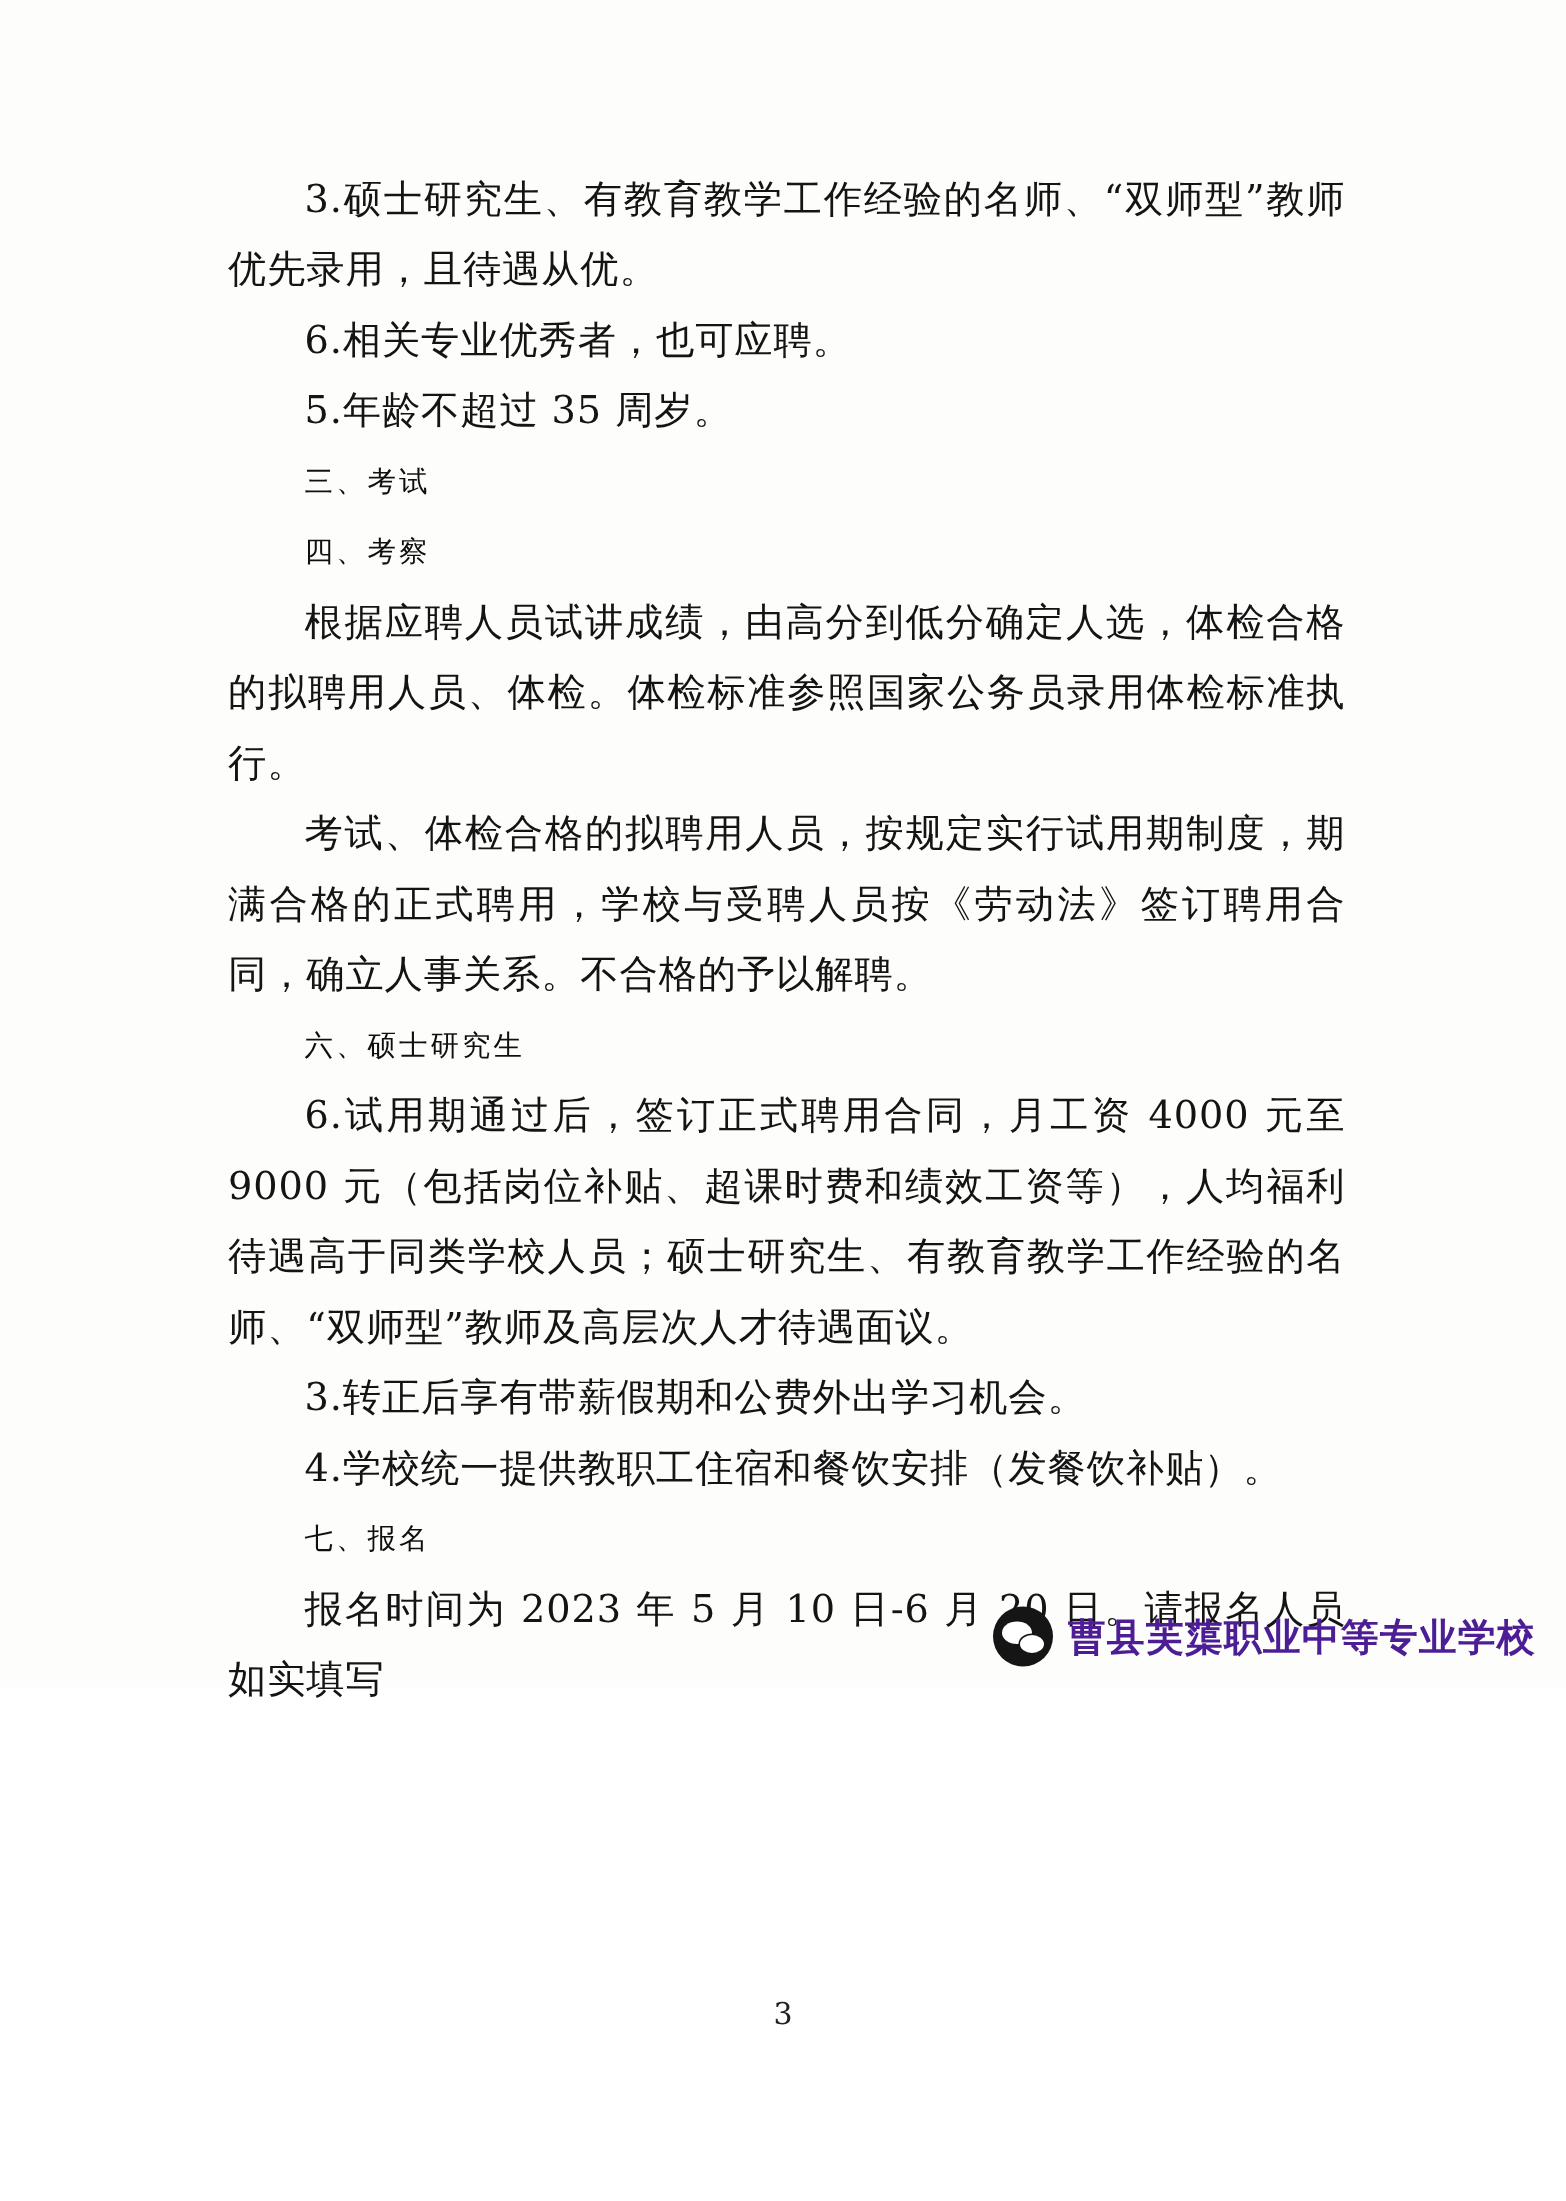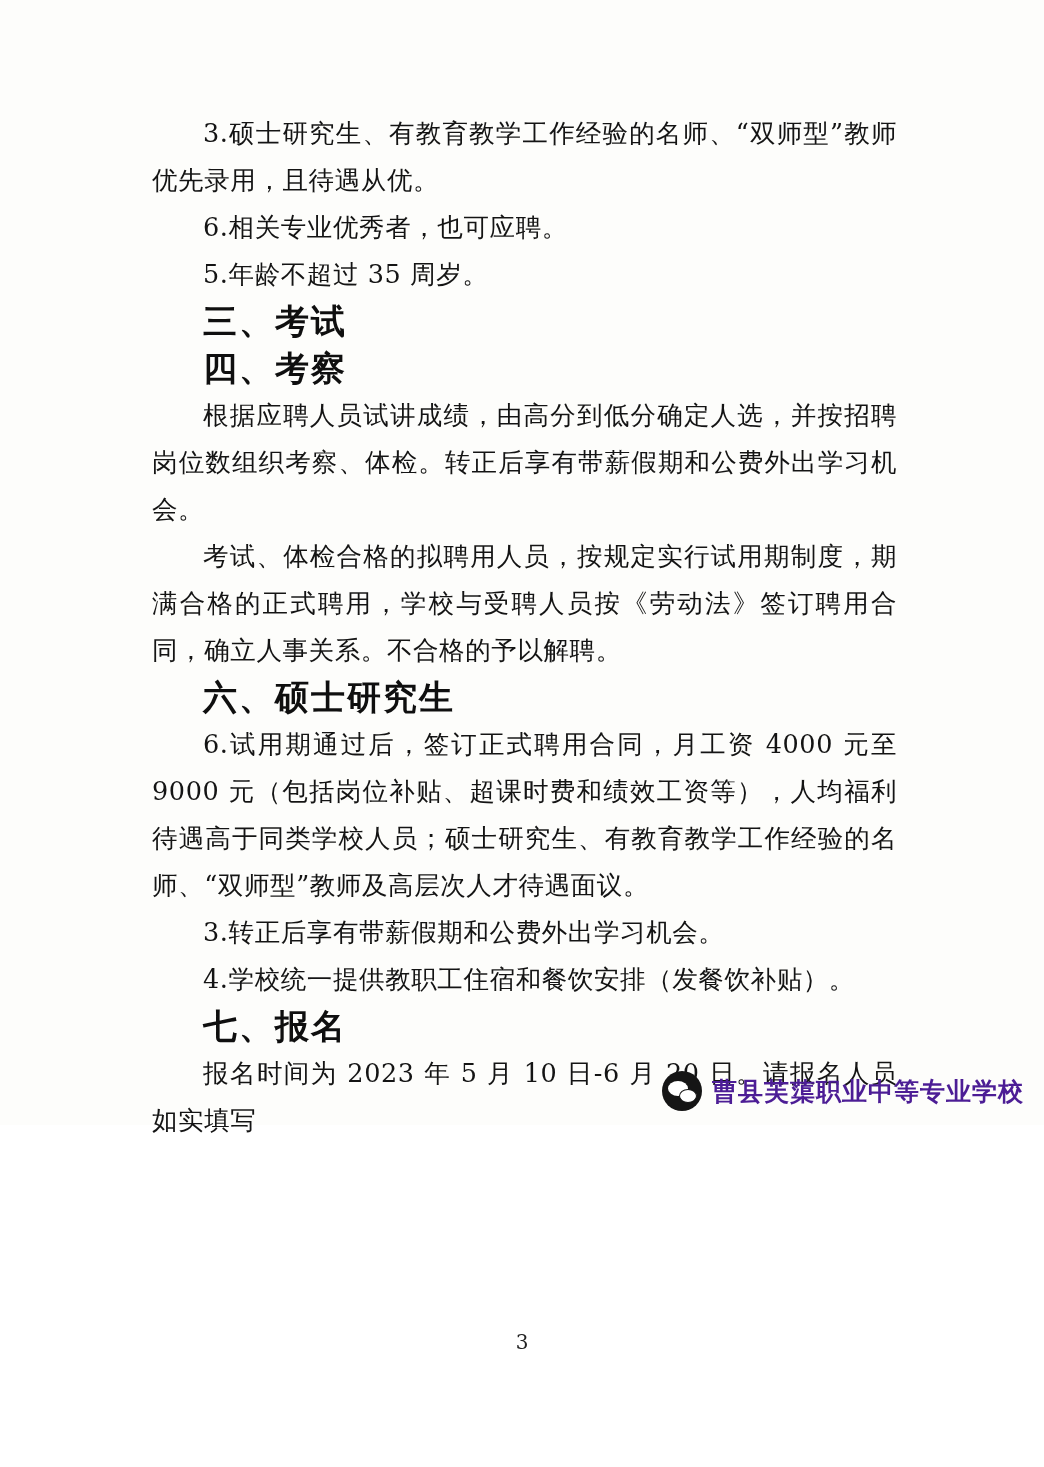--- a/index.html
+++ b/index.html
@@ -36,23 +36,23 @@
     letter-spacing: 0.6px;
     text-align: justify;
     text-justify: inter-character;
     color: #141414;
   }
   p.indent {
     text-indent: 51px;
   }
   h2 {
     margin: 0;
-    font-size: 34px;
+    font-size: 19px;
     line-height: 47px;
-    font-weight: bold;
+    font-weight: normal;
     text-indent: 51px;
     letter-spacing: 2px;
     font-family: "DejaVu Sans", "Liberation Sans", sans-serif;
     color: #0f0f0f;
   }
   .page-number {
     position: absolute;
     left: 0;
     top: 1330px;
     width: 1044px;
@@ -109,21 +109,21 @@
 <body>
 
 <div class="page">
 
   <div class="content">
     <p class="indent">3.硕士研究生、有教育教学工作经验的名师、“双师型”教师优先录用，且待遇从优。</p>
     <p class="indent">6.相关专业优秀者，也可应聘。</p>
     <p class="indent">5.年龄不超过 35 周岁。</p>
     <h2>三、考试</h2>
     <h2>四、考察</h2>
-    <p class="indent">根据应聘人员试讲成绩，由高分到低分确定人选，并按招聘岗位数组织考察、体检。转正后享有带薪假期和公费外出学习机会。</p>
+    <p class="indent">根据应聘人员试讲成绩，由高分到低分确定人选，体检合格的拟聘用人员、体检。体检标准参照国家公务员录用体检标准执行。</p>
     <p class="indent">考试、体检合格的拟聘用人员，按规定实行试用期制度，期满合格的正式聘用，学校与受聘人员按《劳动法》签订聘用合同，确立人事关系。不合格的予以解聘。</p>
     <h2>六、硕士研究生</h2>
     <p class="indent">6.试用期通过后，签订正式聘用合同，月工资 4000 元至 9000 元（包括岗位补贴、超课时费和绩效工资等），人均福利待遇高于同类学校人员；硕士研究生、有教育教学工作经验的名师、“双师型”教师及高层次人才待遇面议。</p>
     <p class="indent">3.转正后享有带薪假期和公费外出学习机会。</p>
     <p class="indent">4.学校统一提供教职工住宿和餐饮安排（发餐饮补贴）。</p>
     <h2>七、报名</h2>
     <p class="indent">报名时间为 2023 年 5 月 10 日-6 月 20 日。请报名人员如实填写</p>
   </div>
 
   <div class="page-number">3</div>

